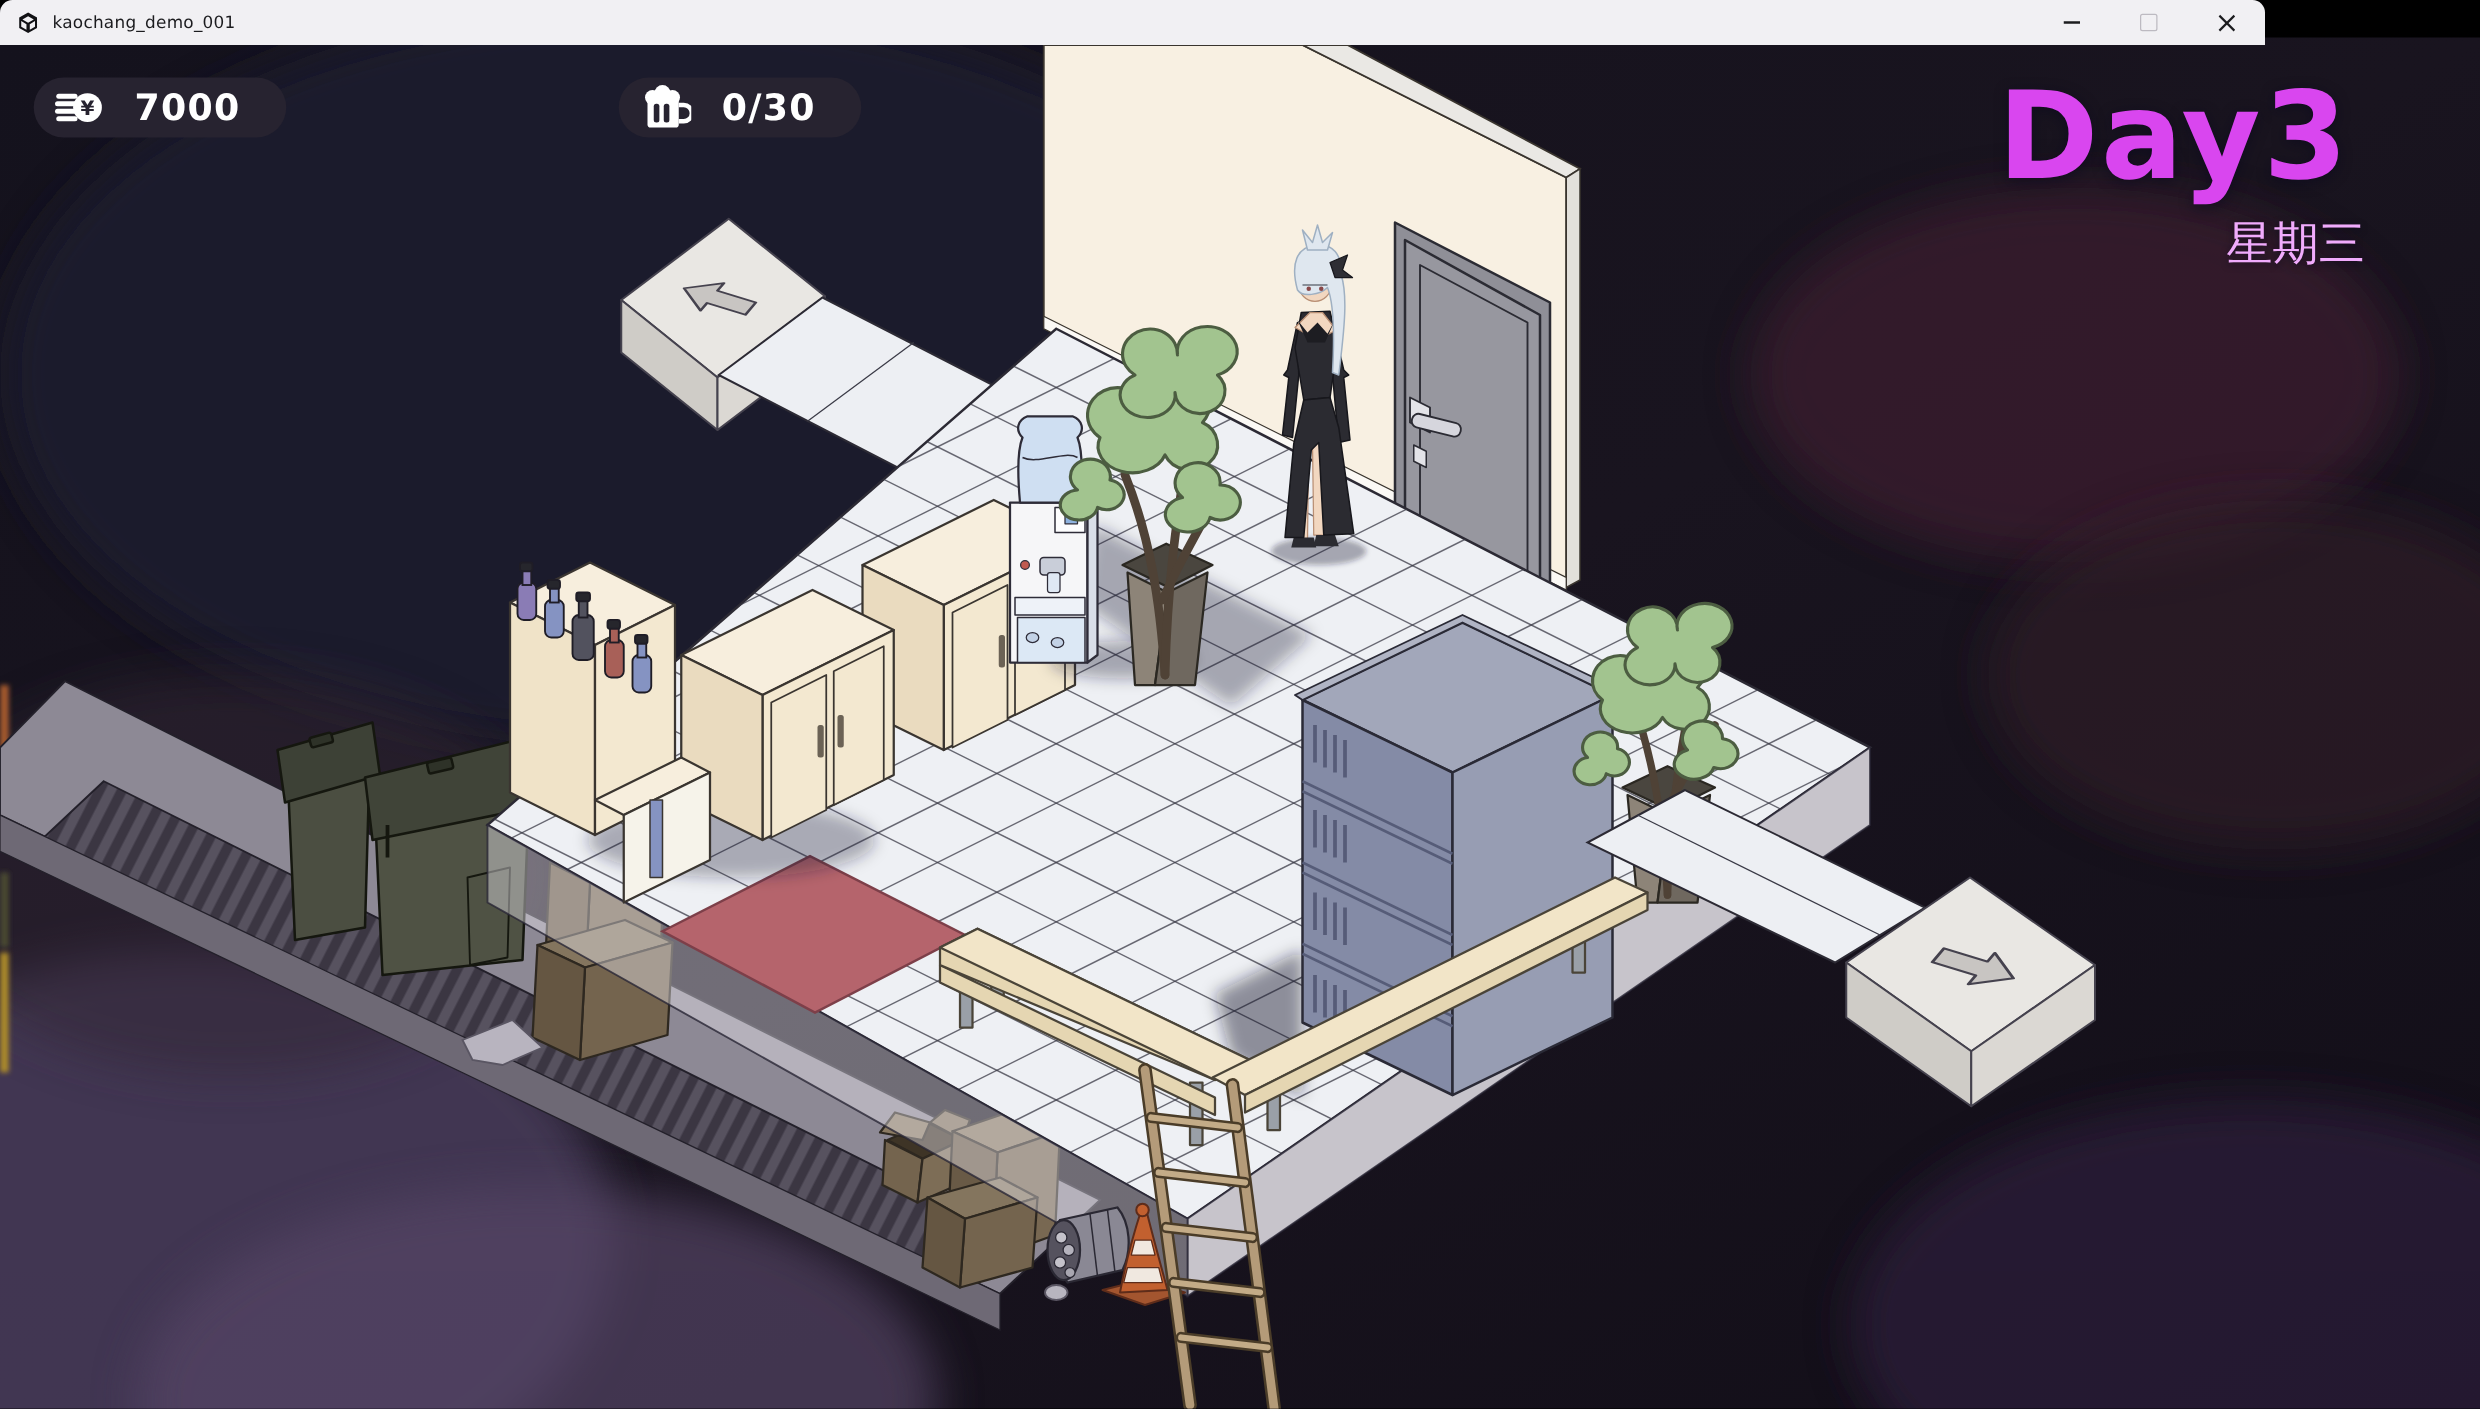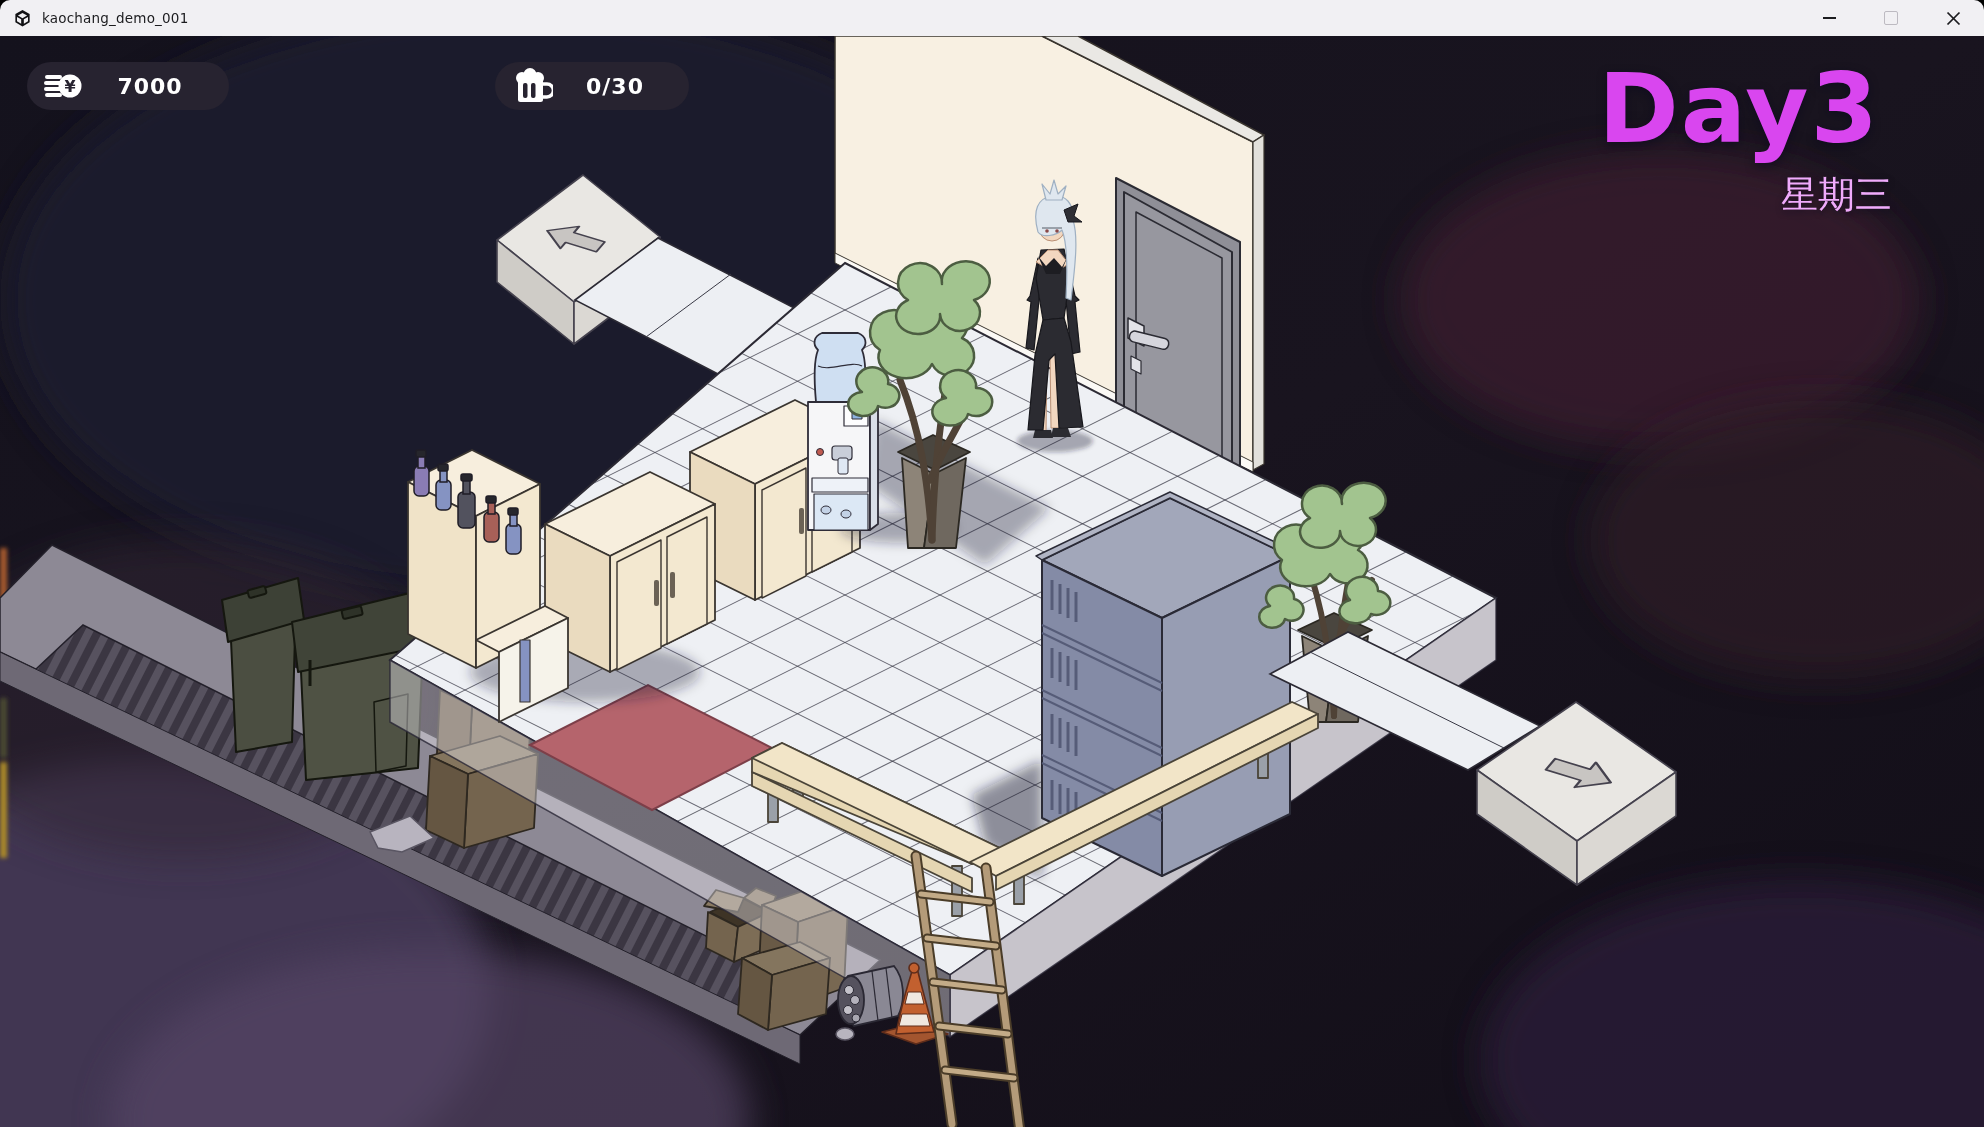--- a/index.html
+++ b/index.html
@@ -1,33 +1,33 @@
 <!DOCTYPE html>
 <html><head>
 <meta charset="utf-8">
 <style>
   html,body{margin:0;padding:0;background:#000;width:1984px;height:1127px;overflow:hidden;
     font-family:"DejaVu Sans","Liberation Sans",sans-serif;}
   #stage{position:relative;width:1984px;height:1127px;background:#000;}
   
-  #titlebar{position:absolute;top:0;left:0;width:1984px;height:36px;background:#f1f0f3;
+  #titlebar{position:absolute;top:0;left:0;width:1812px;height:36px;background:#f1f0f3;
     border-radius:10px 10px 0 0;display:flex;align-items:center;z-index:30;}
   #titlebar .app-title{font-size:13.5px;color:#1b1b1e;margin-left:10px;letter-spacing:.2px;}
   #unity-logo{margin-left:13px;display:flex;align-items:center;}
   .winbtns{position:absolute;right:0;top:0;height:36px;display:flex;}
   .winbtn{width:62px;height:36px;display:flex;align-items:center;justify-content:center;cursor:default;}
   .min-glyph{width:13px;height:2px;background:#1c1c1f;}
   .max-glyph{width:12px;height:12px;border:1.6px solid #bdbac1;border-radius:2px;}
   
   #scene{position:absolute;top:0;left:0;z-index:1;}
   
   .pill{position:absolute;height:48px;background:#272330;border-radius:26px;display:flex;
     align-items:center;z-index:10;color:#fff;}
   .pill .icon{margin-left:16px;display:flex;align-items:center;}
-  .pill .val{font-weight:bold;font-size:22px;letter-spacing:1px;margin:0 auto;padding-right:26px;padding-left:14px;}
+  .pill .val{font-weight:bold;font-size:29px;letter-spacing:1px;margin:0 auto;padding-right:26px;padding-left:14px;}
   #pill-money{left:27px;top:62px;width:202px;}
   #pill-stamina{left:268px;top:62px;width:192px;}
   #pill-beer{left:495px;top:62px;width:194px;}
   #day-label{position:absolute;top:52px;right:104px;z-index:10;color:#d946ef;
     font-size:97px;font-weight:bold;letter-spacing:2px;text-shadow:0 3px 10px rgba(10,8,30,.6);}
   #weekday-label{position:absolute;top:170px;right:92px;z-index:10;color:#f0abfc;
     font-size:37px;font-weight:normal;text-shadow:0 2px 6px rgba(10,8,30,.6);}
   #time-label{position:absolute;left:22px;top:952px;z-index:10;}
 </style>
 </head>

